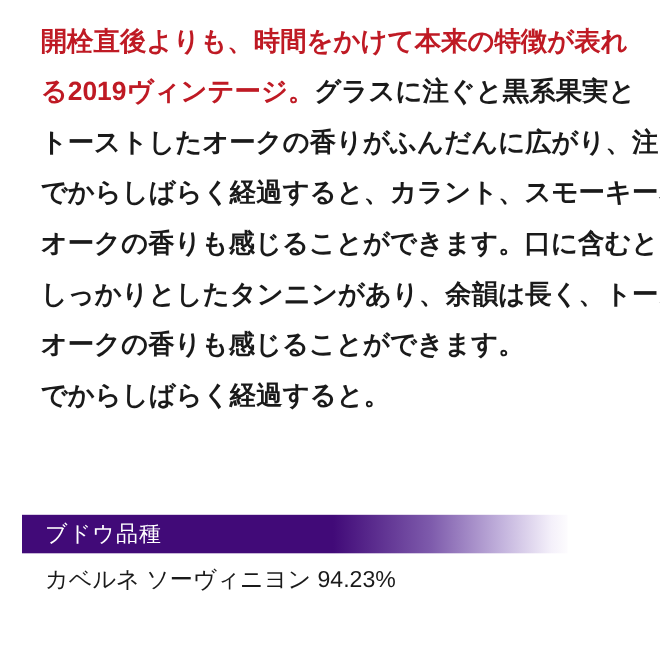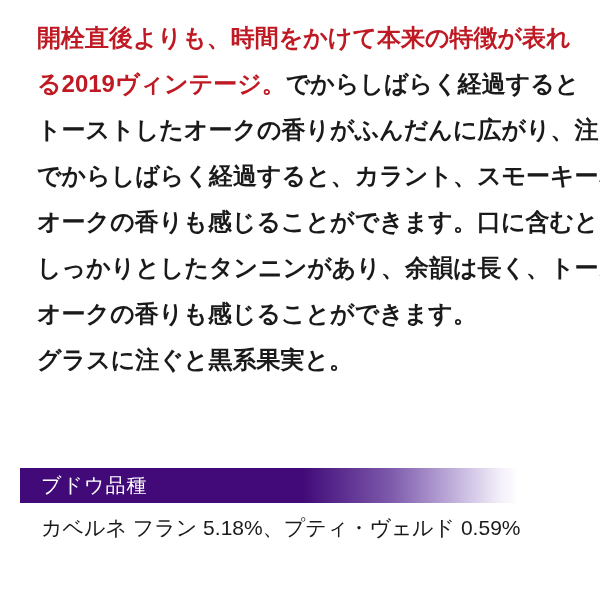--- a/index.html
+++ b/index.html
@@ -75,41 +75,41 @@
   }
 </style>
 </head>
 <body>
 
 <div class="tasting-note">
   <div class="tn-line">
     <span class="tn-accent">開栓直後よりも、時間をかけて本来の特徴が表れ</span><span></span>
   </div>
   <div class="tn-line">
-    <span class="tn-accent">る2019ヴィンテージ。</span><span>でからしばらく経過すると</span>
+    <span class="tn-accent">る2019ヴィンテージ。</span><span>グラスに注ぐと黒系果実と</span>
   </div>
   <div class="tn-line">
     <span class="tn-accent"></span><span>トーストしたオークの香りがふんだんに広がり、注い</span>
   </div>
   <div class="tn-line">
     <span class="tn-accent"></span><span>でからしばらく経過すると、カラント、スモーキーな</span>
   </div>
   <div class="tn-line">
     <span class="tn-accent"></span><span>オークの香りも感じることができます。口に含むと、</span>
   </div>
   <div class="tn-line">
     <span class="tn-accent"></span><span>しっかりとしたタンニンがあり、余韻は長く、トースト</span>
   </div>
   <div class="tn-line">
     <span class="tn-accent"></span><span>オークの香りも感じることができます。</span>
   </div>
   <div class="tn-line">
-    <span class="tn-accent"></span><span>グラスに注ぐと黒系果実と。</span>
+    <span class="tn-accent"></span><span>でからしばらく経過すると。</span>
   </div>
 </div>
 
 <div class="section-banner">
   <span class="section-banner-label">ブドウ品種</span>
 </div>
 
 <div class="varieties">
-  <div class="variety-line">カベルネ フラン 5.18%、プティ・ヴェルド 0.59%</div>
+  <div class="variety-line">カベルネ ソーヴィニヨン 94.23%</div>
 </div>
 
 </body></html>

